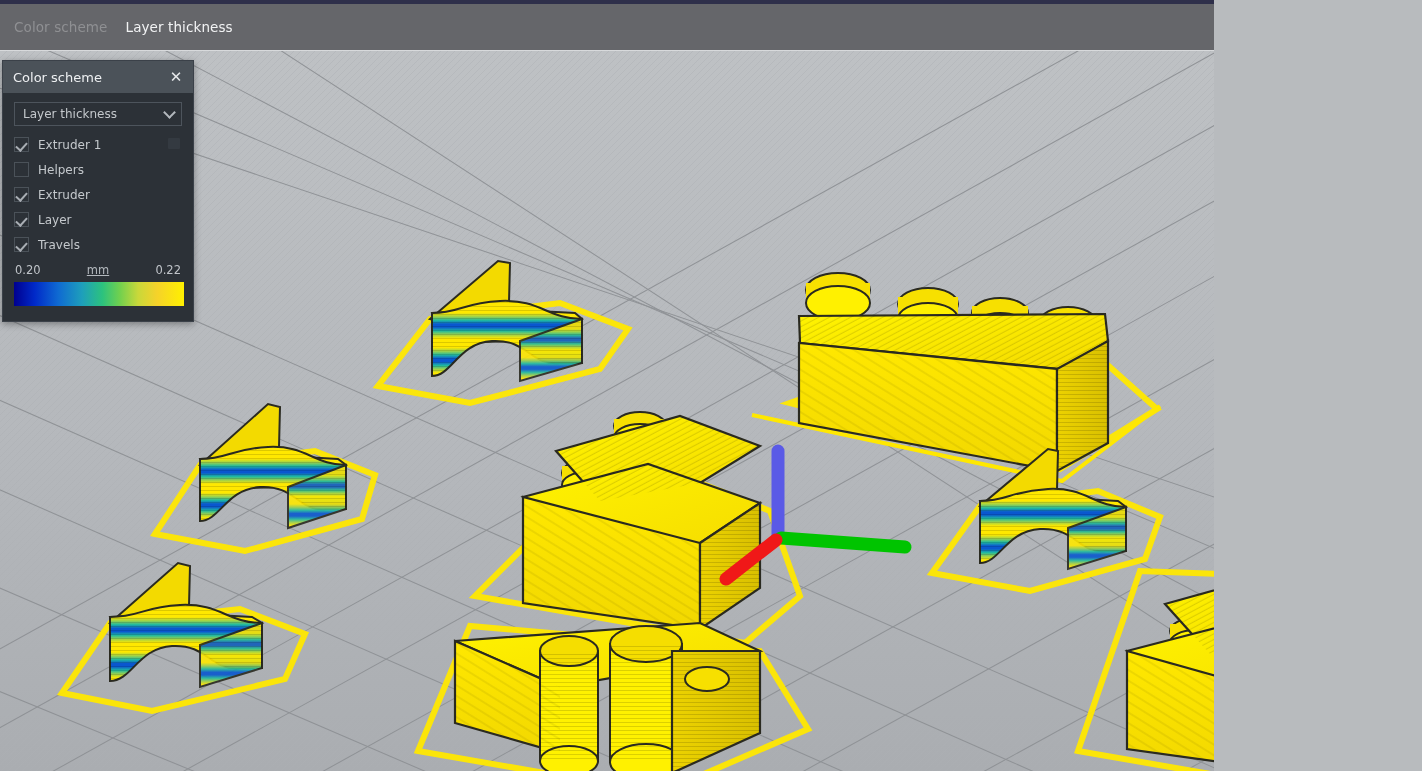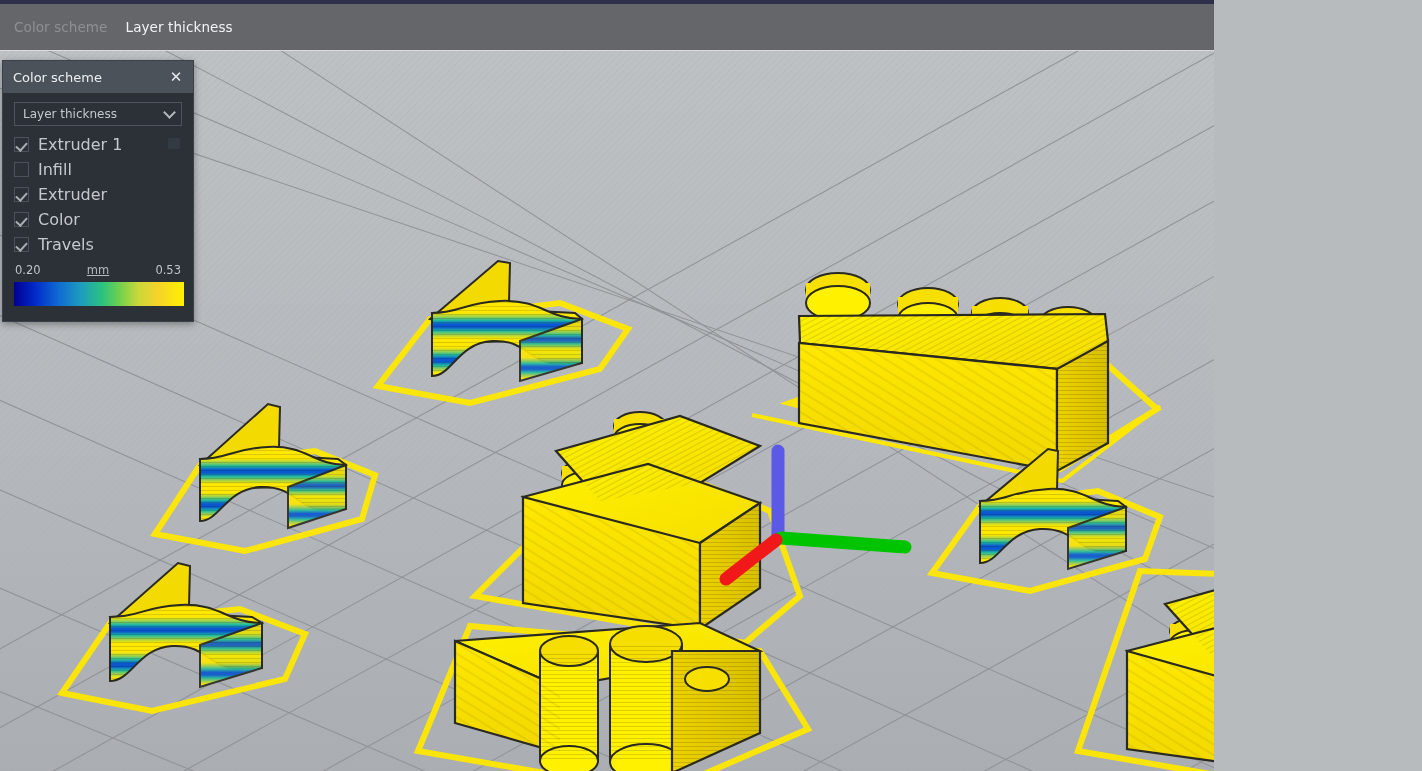--- a/index.html
+++ b/index.html
@@ -87,21 +87,21 @@
     border: 1px solid #4b5259; background: #2c3137;
     margin-right: 9px; position: relative;
   }
   .ckbox.on::after {
     content: "";
     position: absolute; left: 3px; top: 2px;
     width: 5px; height: 9px;
     border-right: 2px solid #a9aeb4; border-bottom: 2px solid #a9aeb4;
     transform: rotate(42deg);
   }
-  .cklabel { font-size: 16px; color: #c4c8cc; }
+  .cklabel { font-size: 12px; color: #c4c8cc; }
   .swatch {
     position: absolute; right: 2px; top: 6px;
     width: 12px; height: 11px; background: #343a41; border-radius: 1px;
   }
 
   .scale-labels {
     display: flex; justify-content: space-between; align-items: baseline;
     margin-top: 6px; padding: 0 1px;
   }
   .scale-labels span { font-size: 11.5px; color: #c0c4c9; }
@@ -403,42 +403,42 @@
       <div class="cklist">
 
         <div class="ckrow">
           <span class="ckbox on"></span>
           <span class="cklabel">Extruder 1</span>
           <span class="swatch"></span>
         </div>
 
         <div class="ckrow">
           <span class="ckbox"></span>
-          <span class="cklabel">Infill</span>
+          <span class="cklabel">Helpers</span>
         </div>
 
         <div class="ckrow">
           <span class="ckbox on"></span>
           <span class="cklabel">Extruder</span>
         </div>
 
         <div class="ckrow">
           <span class="ckbox on"></span>
-          <span class="cklabel">Color</span>
+          <span class="cklabel">Layer</span>
         </div>
 
         <div class="ckrow">
           <span class="ckbox on"></span>
           <span class="cklabel">Travels</span>
         </div>
       </div>
 
       <div class="scale-labels">
         <span>0.20</span>
         <span class="unit">mm</span>
-        <span>0.53</span>
+        <span>0.22</span>
       </div>
 
       <div class="gradbar"></div>
     </div>
   </div>
 
 </div>
 
 </body></html>

